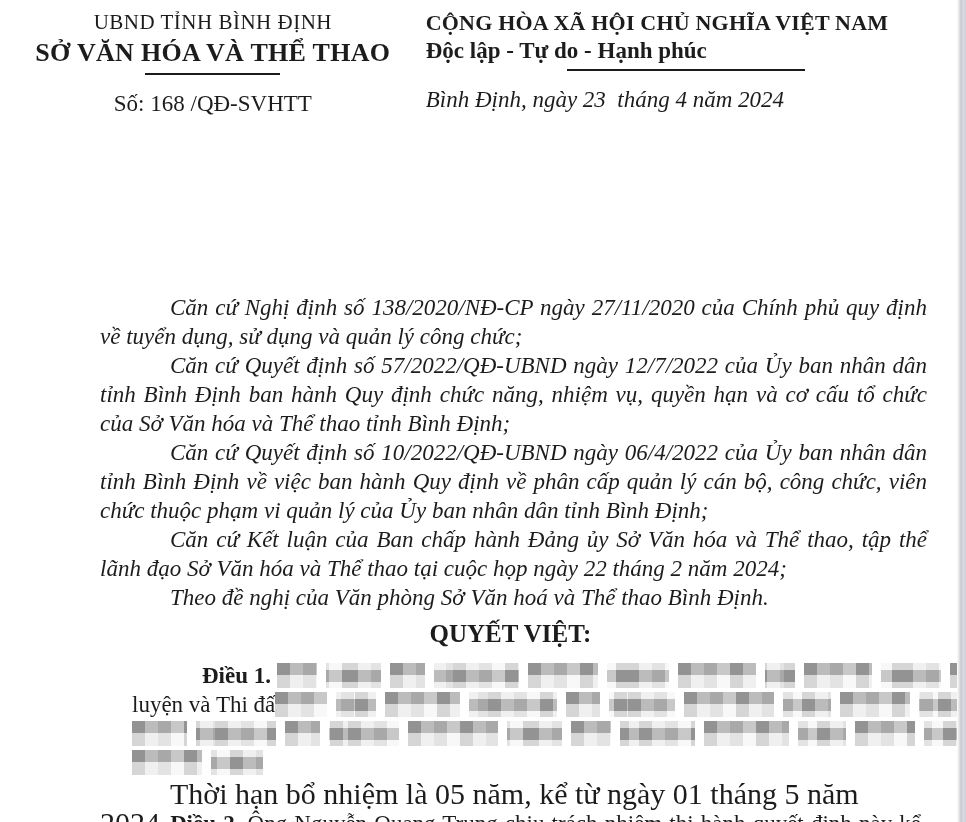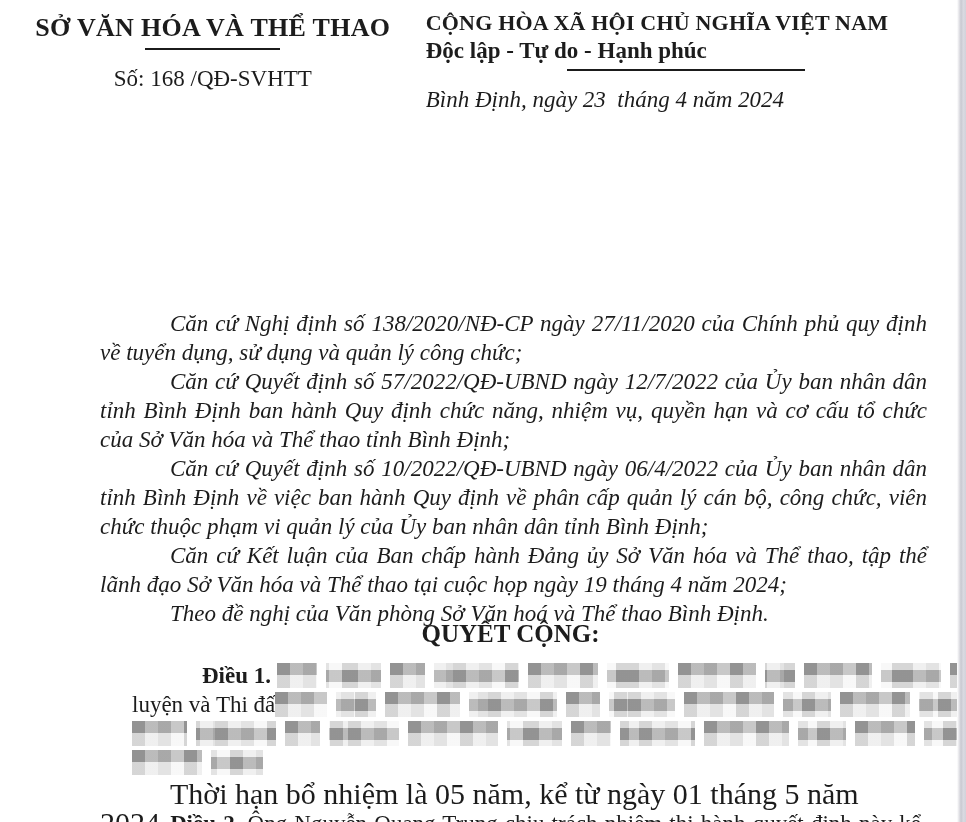--- a/index.html
+++ b/index.html
@@ -31,21 +31,21 @@
   .dateline   { font-size: 23px; font-style: italic; margin-top: 16px; white-space: pre; }
 
   
   #title-block { position: absolute; top: 144px; left: 100px; right: 45px; text-align: center; }
   .doc-title     { font-size: 27px; font-weight: bold; letter-spacing: .5px; }
   .doc-subtitle  { font-size: 24px; font-weight: bold; margin-top: 3px; }
   .rule-subtitle { width: 212px; margin-top: 7px; }
   .doc-authority { font-size: 24px; font-weight: bold; margin-top: 19px; letter-spacing: .3px; }
 
   
-  #recitals { position: absolute; top: 293px; left: 100px; right: 39px; margin-top: 16px; }
+  #recitals { position: absolute; top: 293px; left: 100px; right: 39px; }
   #recitals p {
     margin: 0;
     font-size: 23px;
     line-height: 29px;
     font-style: italic;
     text-indent: 70px;
     text-align: justify;
   }
 
   
@@ -85,42 +85,43 @@
     background: linear-gradient(90deg, #ffffff 0%, #c9c9d1 45%, #dadae1 70%, #d2d2da 100%);
   }
 </style>
 </head>
 <body>
 
 <div id="page">
 
   <div id="header">
     <div class="hdr-left">
+      <div class="org-line1">UBND TỈNH BÌNH ĐỊNH</div>
       <div class="org-line2">SỞ VĂN HÓA VÀ THỂ THAO</div>
       <div class="rule rule-left"></div>
       <div class="doc-number">Số: 168 /QĐ-SVHTT</div>
     </div>
     <div class="hdr-right">
       <div class="nat-line1">CỘNG HÒA XÃ HỘI CHỦ NGHĨA VIỆT NAM</div>
       <div class="nat-line2">Độc lập - Tự do - Hạnh phúc</div>
       <div class="rule rule-right"></div>
       <div class="dateline">Bình Định, ngày 23  tháng 4 năm 2024</div>
     </div>
   </div>
 
 
   <div id="recitals">
     <p>Căn cứ Nghị định số 138/2020/NĐ-CP ngày 27/11/2020 của Chính phủ quy định về tuyển dụng, sử dụng và quản lý công chức;</p>
     <p>Căn cứ Quyết định số 57/2022/QĐ-UBND ngày 12/7/2022 của Ủy ban nhân dân tỉnh Bình Định ban hành Quy định chức năng, nhiệm vụ, quyền hạn và cơ cấu tổ chức của Sở Văn hóa và Thể thao tỉnh Bình Định;</p>
     <p>Căn cứ Quyết định số 10/2022/QĐ-UBND ngày 06/4/2022 của Ủy ban nhân dân tỉnh Bình Định về việc ban hành Quy định về phân cấp quản lý cán bộ, công chức, viên chức thuộc phạm vi quản lý của Ủy ban nhân dân tỉnh Bình Định;</p>
-    <p>Căn cứ Kết luận của Ban chấp hành Đảng ủy Sở Văn hóa và Thể thao, tập thể lãnh đạo Sở Văn hóa và Thể thao tại cuộc họp ngày 19 tháng 4 năm 2024;</p>
+    <p>Căn cứ Kết luận của Ban chấp hành Đảng ủy Sở Văn hóa và Thể thao, tập thể lãnh đạo Sở Văn hóa và Thể thao tại cuộc họp ngày 22 tháng 2 năm 2024;</p>
     <p>Theo đề nghị của Văn phòng Sở Văn hoá và Thể thao Bình Định.</p>
   </div>
 
-  <div id="decision-heading">QUYẾT CỘNG:</div>
+  <div id="decision-heading">QUYẾT VIỆT:</div>
 
   <div id="article1">
     <div class="a-line indent1">
       <span class="lead"><b>Điều 1. </b></span>
     <span class="px-seg" style="width: 40px;"></span>
         <span class="px-seg px-alt" style="width: 55px;"></span>
         <span class="px-seg" style="width: 35px;"></span>
         <span class="px-seg px-alt" style="width: 85px;"></span>
         <span class="px-seg" style="width: 70px;"></span>
         <span class="px-seg px-alt" style="width: 62px;"></span>

